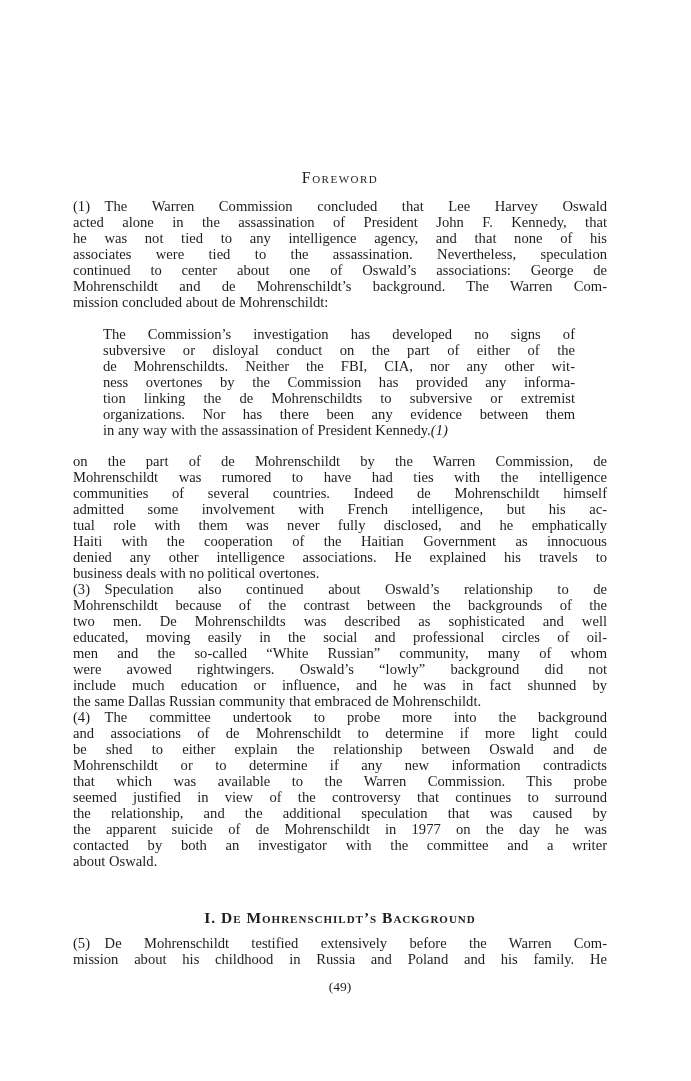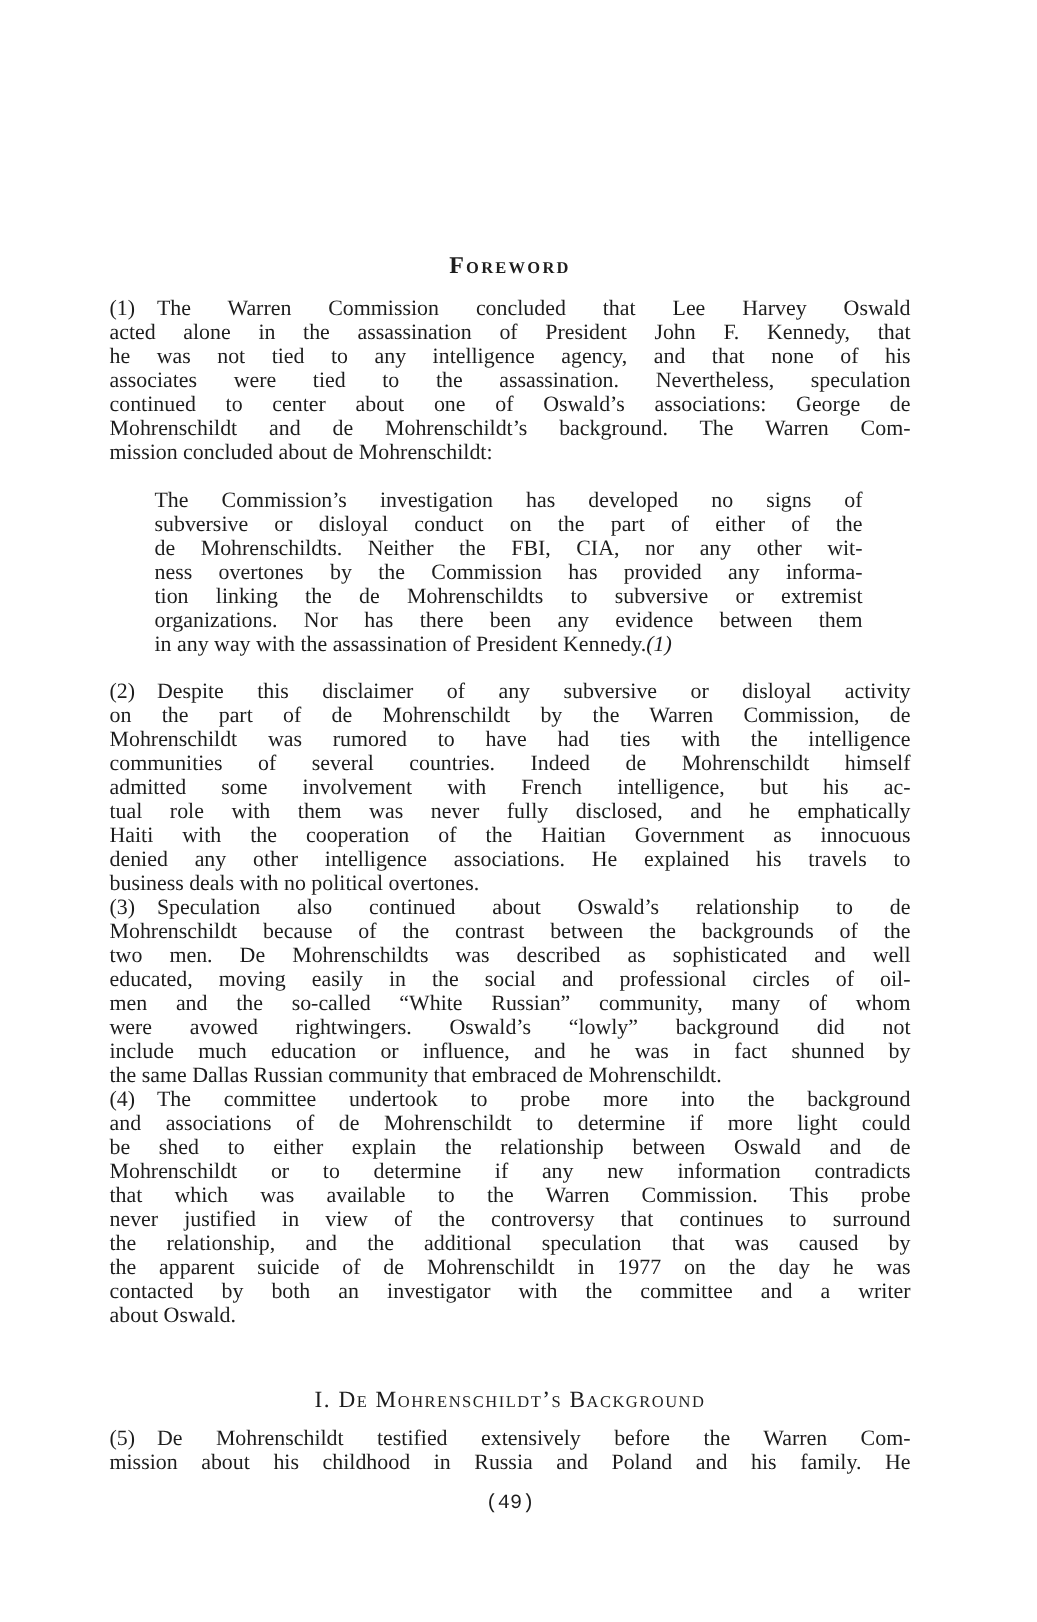--- a/index.html
+++ b/index.html
@@ -16,21 +16,21 @@
     overflow: hidden;
   }
   .content {
     position: absolute;
     left: 73px; top: 170px;
     width: 534px;
   }
   .doc-title {
     text-align: center;
     font-variant-caps: small-caps;
-    font-weight: bold;
+    font-weight: normal;
     font-size: 16px;
     letter-spacing: 1.5px;
     line-height: 16px;
     margin: 0 0 12px 0;
   }
   .para, .bquote {
     font-size: 14.6px;
     line-height: 16px;
     margin: 0;
   }
@@ -42,31 +42,30 @@
     text-align-last: justify;
     height: 16px;
   }
   .tline.lastline {
     text-align-last: left;
   }
   .cite { font-style: italic; }
   .section-heading {
     text-align: center;
     font-variant-caps: small-caps;
-    font-weight: normal;
+    font-weight: bold;
     font-size: 15.5px;
     letter-spacing: 1px;
     line-height: 17px;
     margin: 40px 0 9px 0;
   }
   .page-number {
     text-align: center;
     font-size: 13.5px;
     margin-top: 12px;
-    font-family: Liberation Mono, monospace;
   }
 </style>
 </head>
 <body>
 
 <div class="page">
   <div class="content">
     <div class="doc-title">Foreword</div>
     <div id="doc-body">
         <div class="para">
@@ -81,21 +80,20 @@
         <div class="bquote">
           <div class="tline">The Commission’s investigation has developed no signs of</div>
           <div class="tline">subversive or disloyal conduct on the part of either of the</div>
           <div class="tline">de Mohrenschildts. Neither the FBI, CIA, nor any other wit-</div>
           <div class="tline">ness overtones by the Commission has provided any informa-</div>
           <div class="tline">tion linking the de Mohrenschildts to subversive or extremist</div>
           <div class="tline">organizations. Nor has there been any evidence between them</div>
           <div class="tline lastline">in any way with the assassination of President Kennedy.<span class="cite">(1)</span></div>
         </div>
         <div class="para">
-          <div class="tline">(2) Despite this disclaimer of any subversive or disloyal activity</div>
           <div class="tline">on the part of de Mohrenschildt by the Warren Commission, de</div>
           <div class="tline">Mohrenschildt was rumored to have had ties with the intelligence</div>
           <div class="tline">communities of several countries. Indeed de Mohrenschildt himself</div>
           <div class="tline">admitted some involvement with French intelligence, but his ac-</div>
           <div class="tline">tual role with them was never fully disclosed, and he emphatically</div>
           <div class="tline">Haiti with the cooperation of the Haitian Government as innocuous</div>
           <div class="tline">denied any other intelligence associations. He explained his travels to</div>
           <div class="tline lastline">business deals with no political overtones.</div>
         </div>
         <div class="para">
@@ -107,21 +105,21 @@
           <div class="tline">were avowed rightwingers. Oswald’s “lowly” background did not</div>
           <div class="tline">include much education or influence, and he was in fact shunned by</div>
           <div class="tline lastline">the same Dallas Russian community that embraced de Mohrenschildt.</div>
         </div>
         <div class="para">
           <div class="tline">(4) The committee undertook to probe more into the background</div>
           <div class="tline">and associations of de Mohrenschildt to determine if more light could</div>
           <div class="tline">be shed to either explain the relationship between Oswald and de</div>
           <div class="tline">Mohrenschildt or to determine if any new information contradicts</div>
           <div class="tline">that which was available to the Warren Commission. This probe</div>
-          <div class="tline">never justified in view of the controversy that continues to surround</div>
+          <div class="tline">seemed justified in view of the controversy that continues to surround</div>
           <div class="tline">the relationship, and the additional speculation that was caused by</div>
           <div class="tline">the apparent suicide of de Mohrenschildt in 1977 on the day he was</div>
           <div class="tline">contacted by both an investigator with the committee and a writer</div>
           <div class="tline lastline">about Oswald.</div>
         </div>
         <div class="section-heading">I. De Mohrenschildt’s Background</div>
         <div class="para">
           <div class="tline">(5) De Mohrenschildt testified extensively before the Warren Com-</div>
           <div class="tline">mission about his childhood in Russia and Poland and his family. He</div>
         </div>

